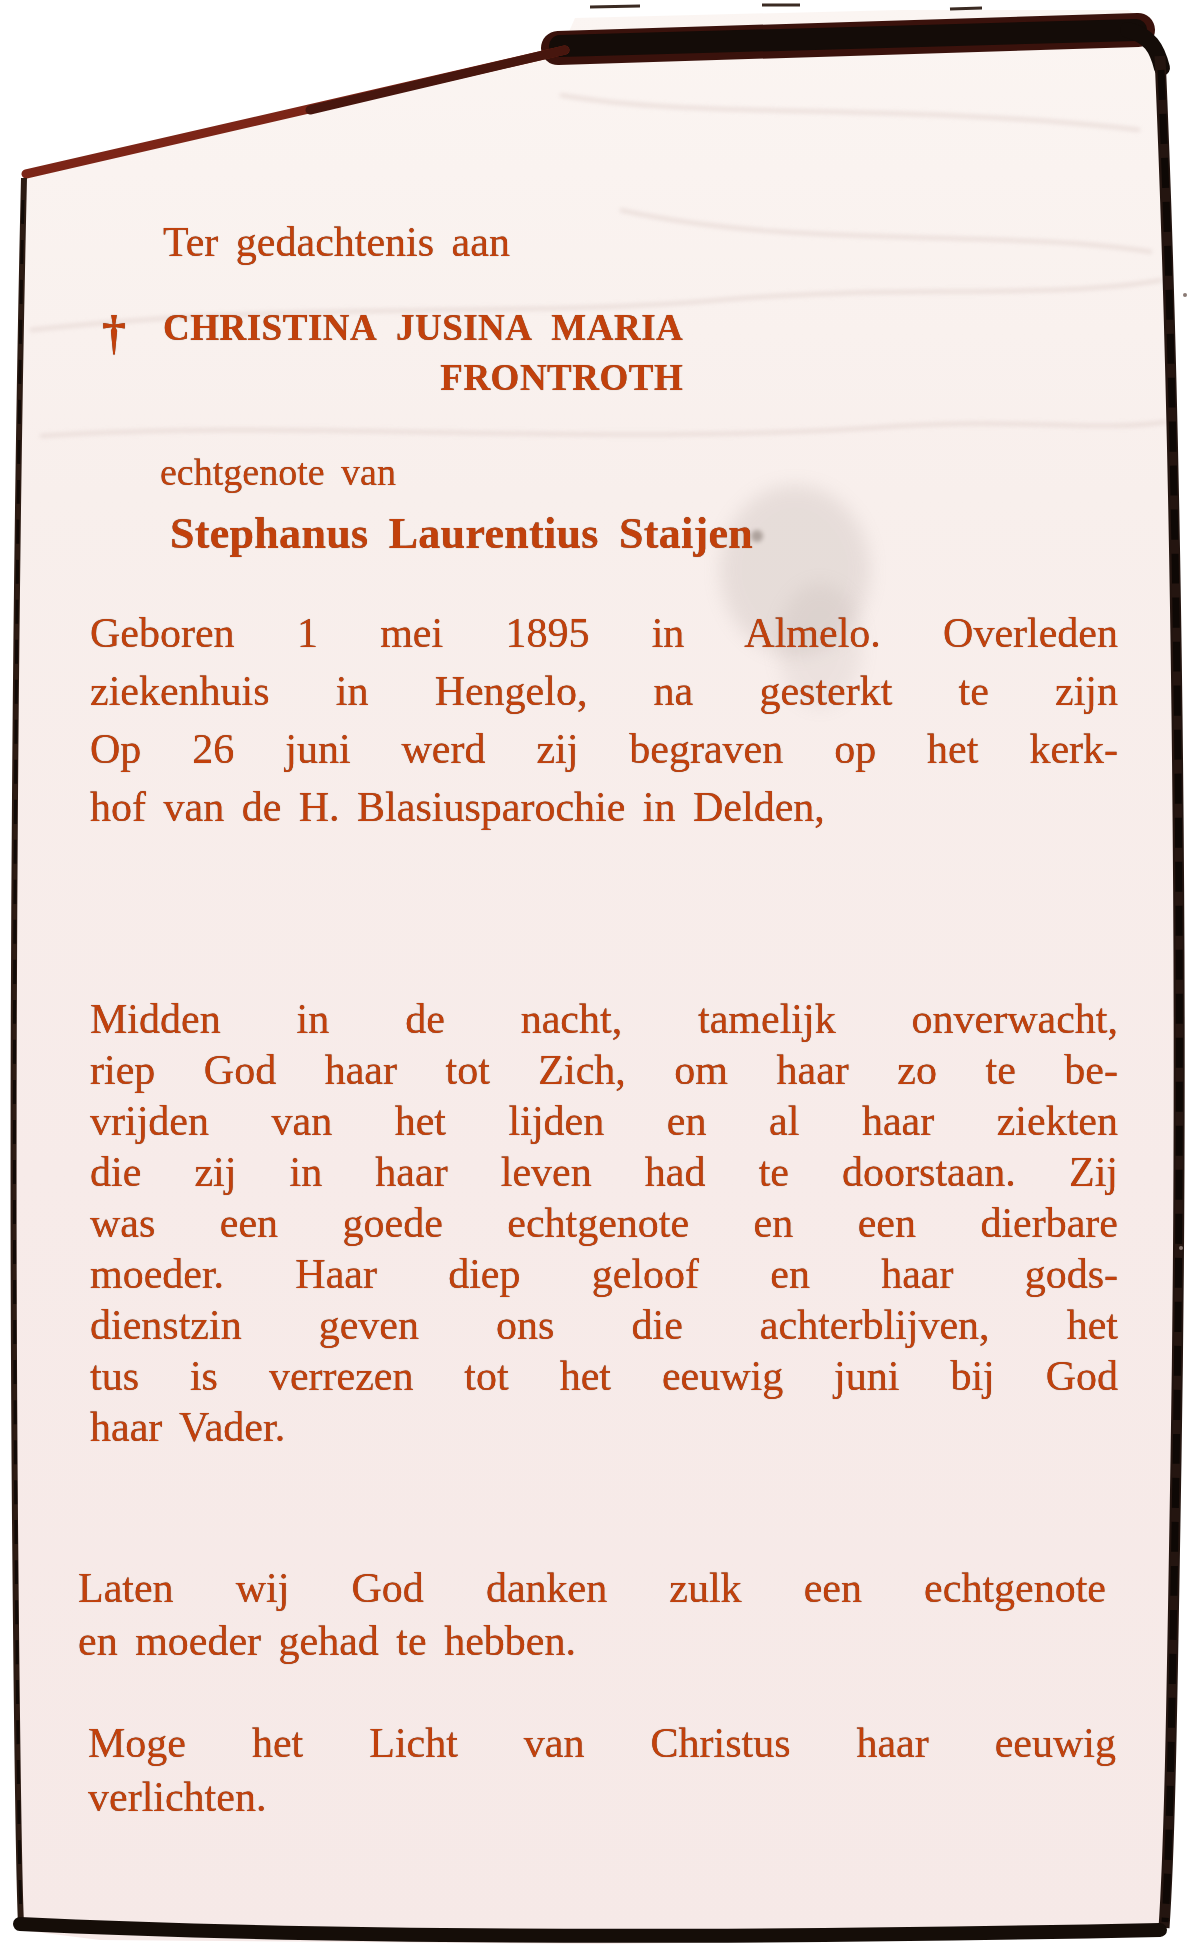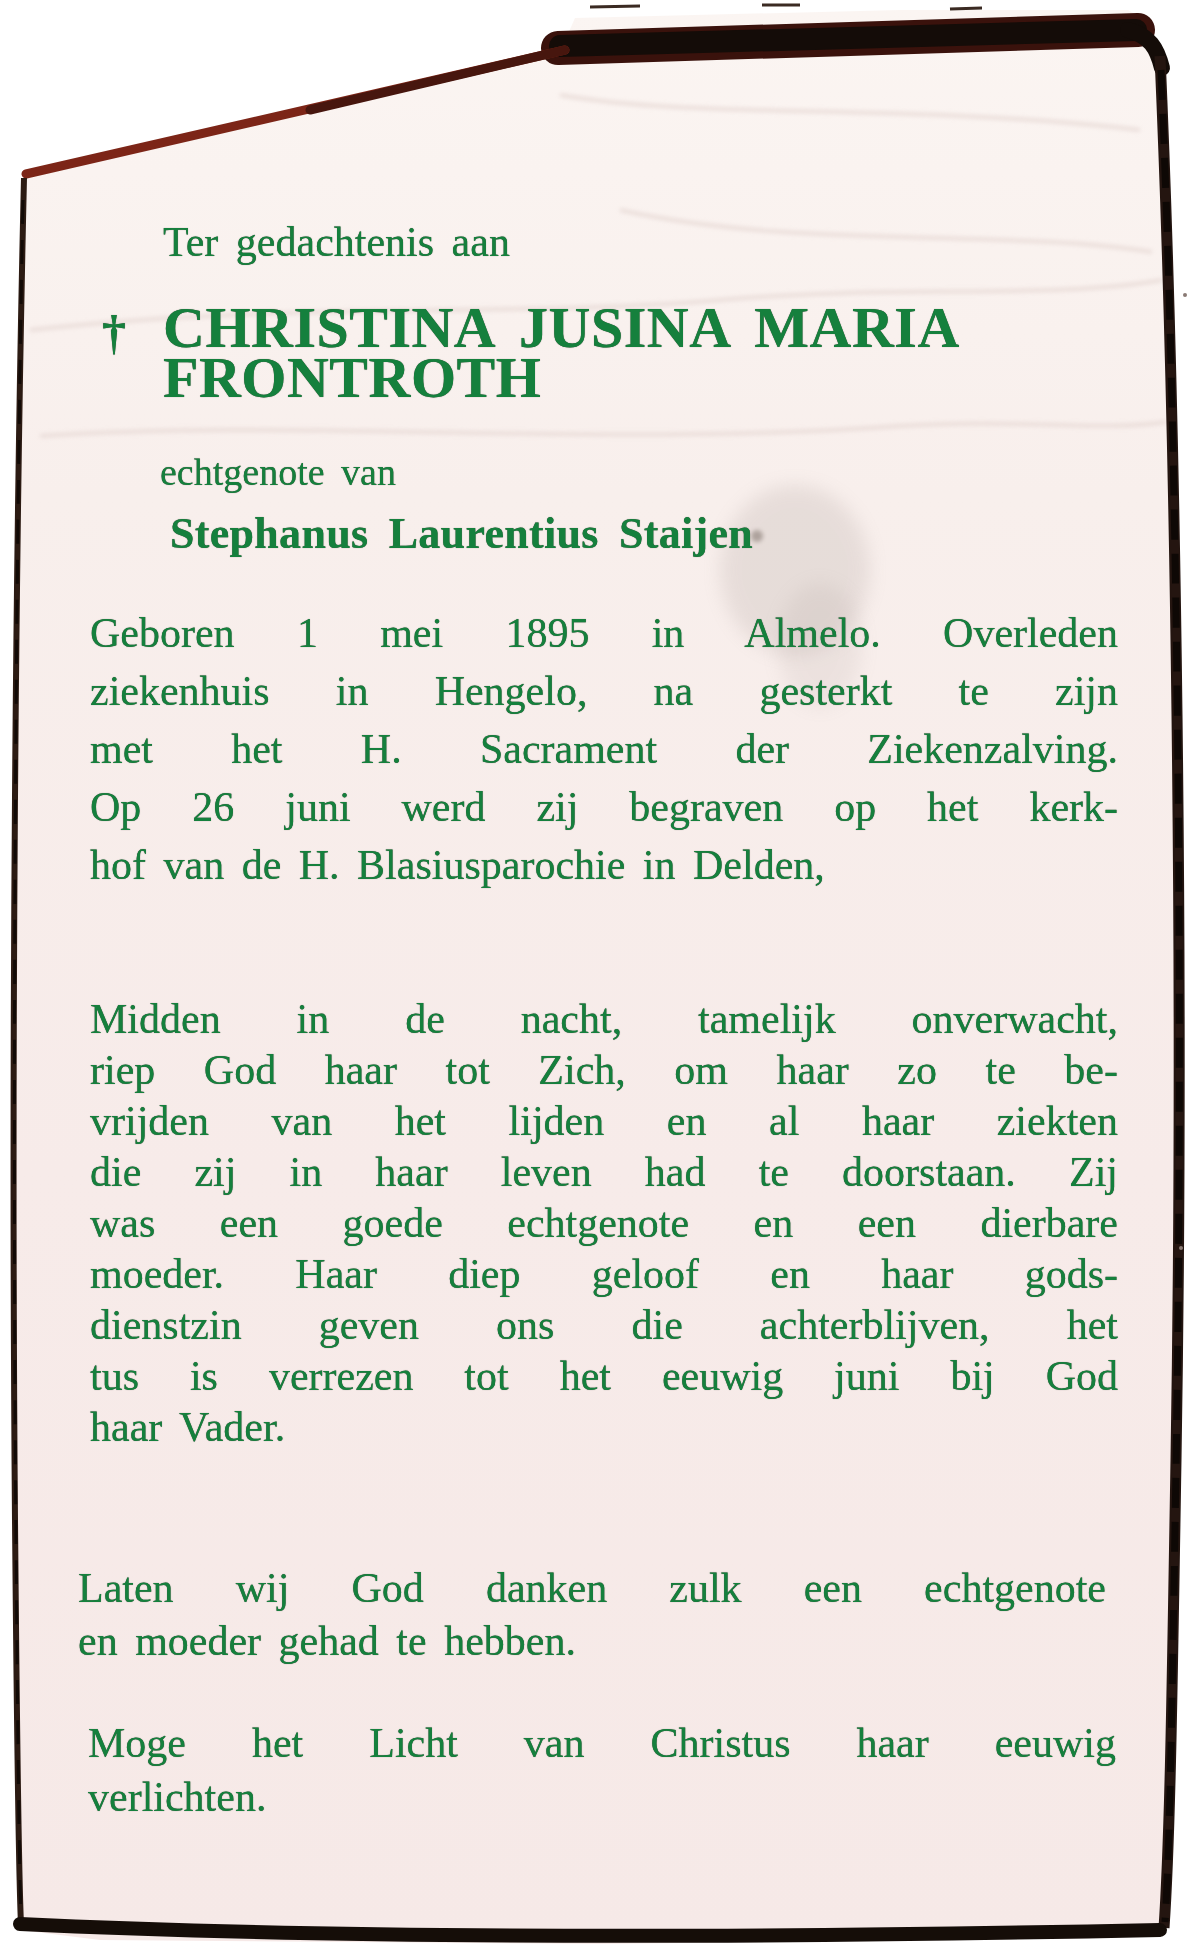--- a/index.html
+++ b/index.html
@@ -7,28 +7,28 @@
   #scan{
     position:relative;
     width:1200px;height:1949px;
     background:#ffffff;
     overflow:hidden;
   }
   #card-svg{position:absolute;left:0;top:0;}
   .t{
     position:absolute;
     font-family:"Liberation Serif","DejaVu Serif",serif;
-    color:#15803d;
+    color:#c2410c;
     text-shadow:0 0 0.7px rgba(41,33,26,0.85);
     white-space:nowrap;
   }
   .intro   {left:163px; top:218px; font-size:42px; word-spacing:7px;}
   .cross   {left:102px; top:305px; font-size:48px; font-weight:bold;}
-  .name    {left:163px; top:303px; font-size:58px; font-weight:bold;
-            line-height:50px; letter-spacing:0.5px; word-spacing:11px;}
+  .name    {left:163px; top:303px; font-size:37px; font-weight:bold;
+            line-height:50px; letter-spacing:0.5px; word-spacing:11px;text-align:right;}
   .relation{left:160px; top:450px; font-size:38px; word-spacing:7px;}
   .spouse  {left:170px; top:508px; font-size:44px; font-weight:bold;
             letter-spacing:0.3px; word-spacing:9px;}
   .para{
     left:90px; width:1028px; font-size:42px; white-space:normal;
   }
   #p1{top:604px;  line-height:58px;}
   #p2{top:994px; line-height:51px;}
   #p3{top:1562px; line-height:53px; left:78px;}
   #p4{top:1716px; line-height:54px; left:78px;margin-left:10px;}
@@ -119,21 +119,20 @@
     <div>FRONTROTH</div>
   </div>
 
   <div class="t relation">echtgenote van</div>
 
   <div class="t spouse">Stephanus Laurentius Staijen</div>
 
   <div class="t para" id="p1">
     <div class="jl">Geboren 1 mei 1895 in Almelo. Overleden</div>
     <div class="jl">ziekenhuis in Hengelo, na gesterkt te zijn</div>
-    <div class="jl">met het H. Sacrament der Ziekenzalving.</div>
     <div class="jl">Op 26 juni werd zij begraven op het kerk-</div>
     <div class="ll">hof van de H. Blasiusparochie in Delden,</div>
   </div>
 
   <div class="t para" id="p2">
     <div class="jl">Midden in de nacht, tamelijk onverwacht,</div>
     <div class="jl">riep God haar tot Zich, om haar zo te be-</div>
     <div class="jl">vrijden van het lijden en al haar ziekten</div>
     <div class="jl">die zij in haar leven had te doorstaan. Zij</div>
     <div class="jl">was een goede echtgenote en een dierbare</div>

